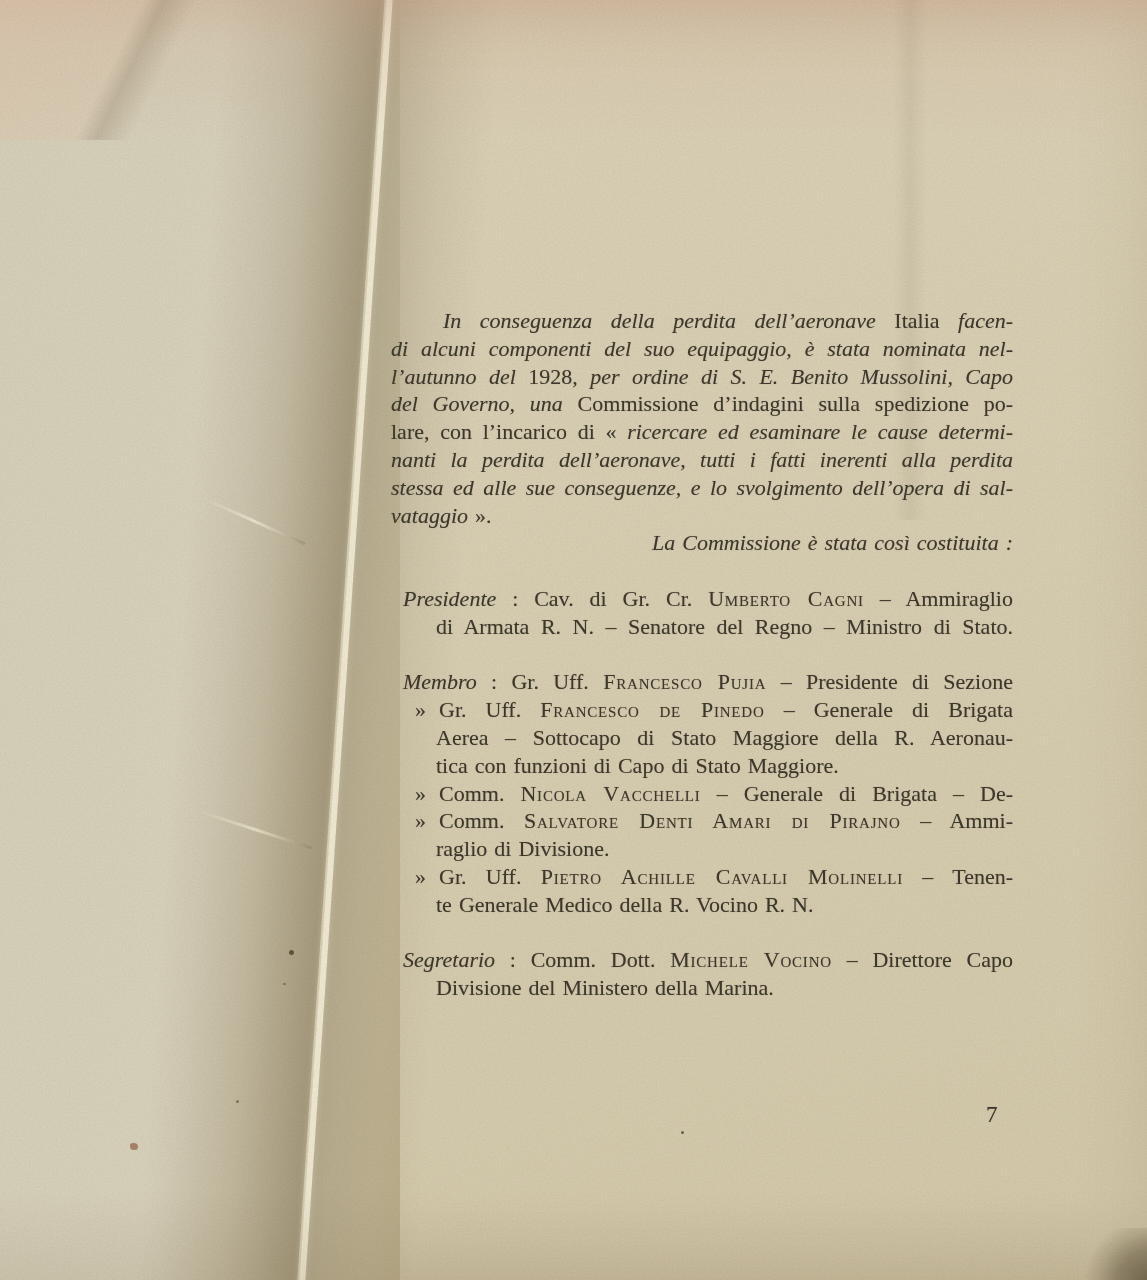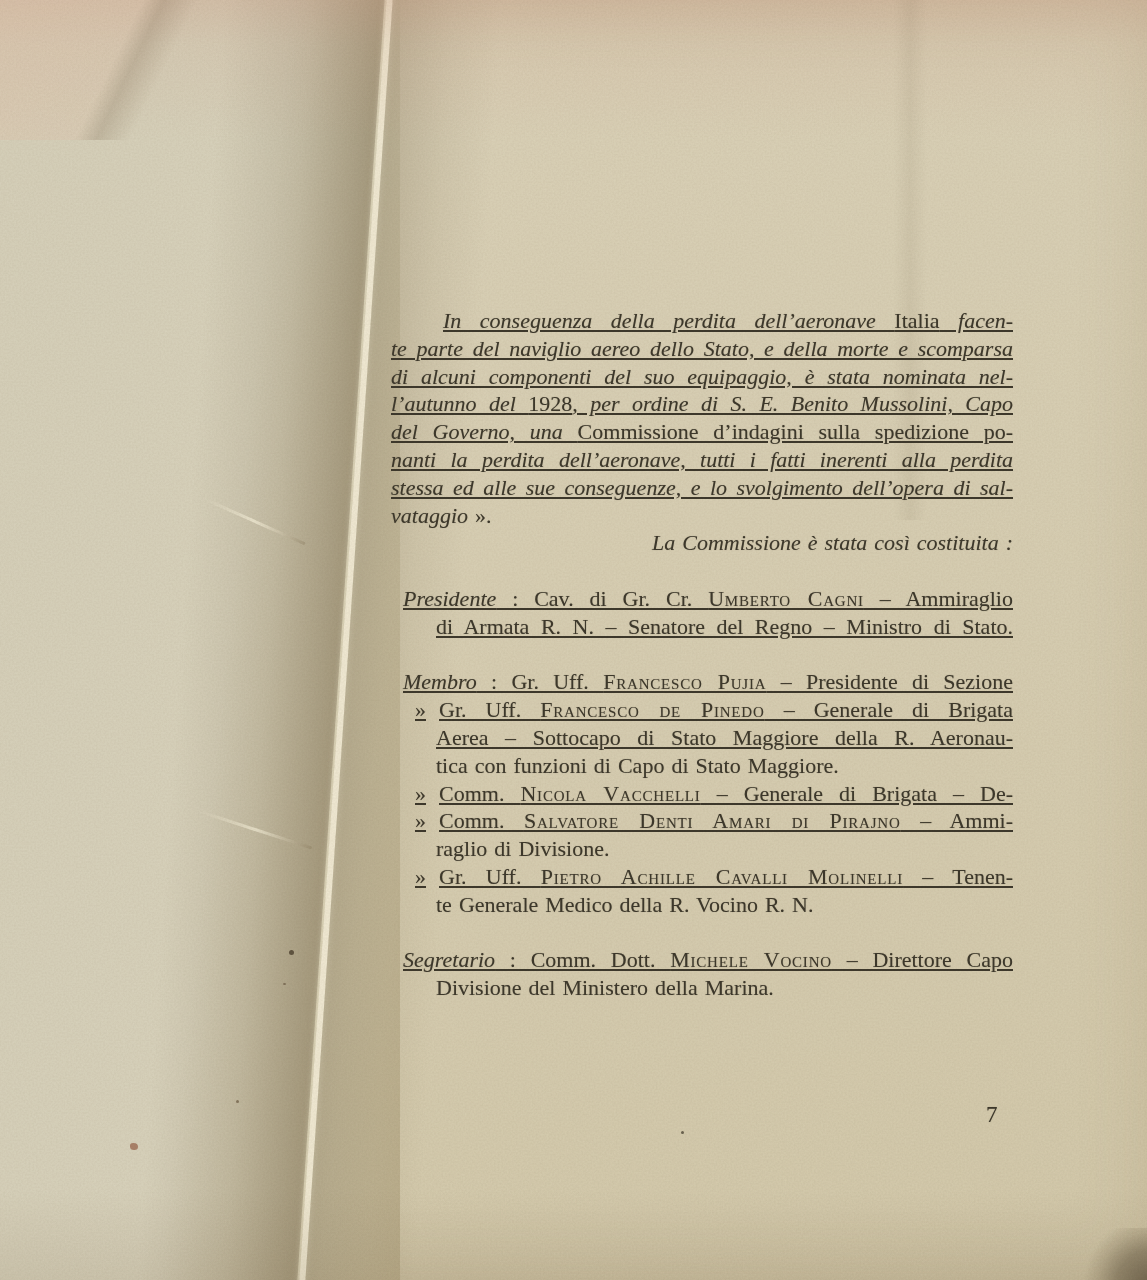--- a/index.html
+++ b/index.html
@@ -73,21 +73,21 @@
   .speck-4{left:681px;top:1131px;width:3px;height:3px;background:rgba(60,52,38,.7);}
   .speck-5{left:283px;top:983px;width:3px;height:2px;background:rgba(85,70,48,.55);}
   
   #text-block{
     position:absolute;left:391px;top:307px;width:622px;
     font-size:22px;color:#3e392c;
     text-shadow:0 0 1px rgba(62,57,44,.35);
     word-spacing:1.5px;
   }
   .line{height:27.8px;line-height:27.8px;white-space:nowrap;}
-  .line.j{text-align:justify;text-align-last:justify;text-decoration:underline;}
+  .line.j{text-align:justify;text-align-last:justify;}
   .pi{padding-left:52px;text-align:right;}
   .lbl{padding-left:12px;}
   .bul{padding-left:24px;}
   .cont{padding-left:45px;}
   span.i{font-style:italic;}
   span.r{font-style:normal;}
   span.c{font-variant:small-caps;letter-spacing:.8px;}
   span.b{padding-right:13px;}
   #page-number{
     position:absolute;left:986px;top:1101px;width:30px;
@@ -117,24 +117,24 @@
   <div class="corner-curl-shadow"></div>
 
   <div class="speck speck-1"></div>
   <div class="speck speck-2"></div>
   <div class="speck speck-3"></div>
   <div class="speck speck-4"></div>
   <div class="speck speck-5"></div>
 
   <div id="text-block">
       <div class="line pi j"><span class="i">In conseguenza della perdita dell’aeronave </span><span class="r">Italia</span><span class="i"> facen-</span></div>
-      <div class="line p j"><span class="i">te parte del naviglio aereo dello Stato, e della morte e scomparsa</span></div>
       <div class="line p j"><span class="i">di alcuni componenti del suo equipaggio, è stata nominata nel-</span></div>
       <div class="line p j"><span class="i">l’autunno del </span><span class="r">1928</span><span class="i">, per ordine di S. E. Benito Mussolini, Capo</span></div>
       <div class="line p j"><span class="i">del Governo, una </span><span class="r">Commissione d’indagini sulla spedizione po-</span></div>
+      <div class="line p j"><span class="r">lare, con l’incarico di « </span><span class="i">ricercare ed esaminare le cause determi-</span></div>
       <div class="line p j"><span class="i">nanti la perdita dell’aeronave, tutti i fatti inerenti alla perdita</span></div>
       <div class="line p j"><span class="i">stessa ed alle sue conseguenze, e lo svolgimento dell’opera di sal-</span></div>
       <div class="line p"><span class="i">vataggio</span><span class="r"> ».</span></div>
       <div class="line pi"><span class="i">La Commissione è stata così costituita :</span></div>
       <div class="line blank"></div>
       <div class="line lbl j"><span class="i">Presidente</span><span class="r"> : Cav. di Gr. Cr. </span><span class="c">Umberto Cagni</span><span class="r"> – Ammiraglio</span></div>
       <div class="line cont j"><span class="r">di Armata R. N. – Senatore del Regno – Ministro di Stato.</span></div>
       <div class="line blank"></div>
       <div class="line lbl j"><span class="i">Membro</span><span class="r"> : Gr. Uff. </span><span class="c">Francesco Pujia</span><span class="r"> – Presidente di Sezione</span></div>
       <div class="line bul j"><span class="b">»</span><span class="r">Gr. Uff. </span><span class="c">Francesco de Pinedo</span><span class="r"> – Generale di Brigata</span></div>

